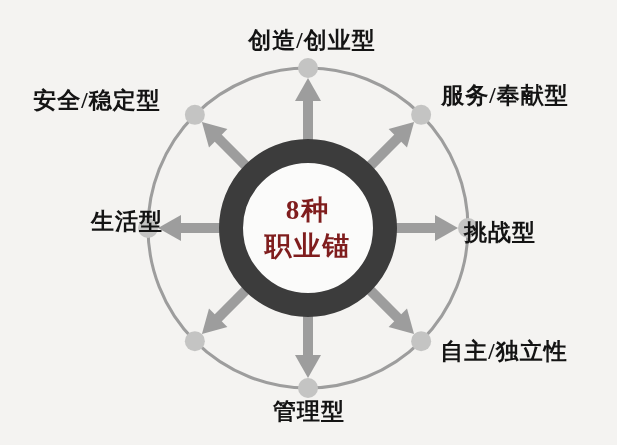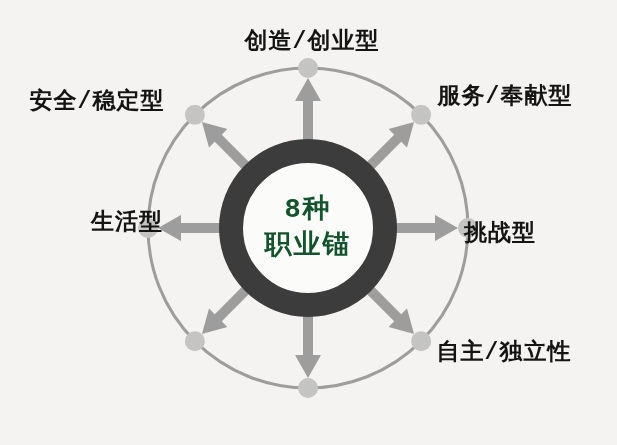--- a/index.html
+++ b/index.html
@@ -1,42 +1,42 @@
 <!DOCTYPE html>
 <html><head>
 <meta charset="utf-8">
 <style>
   html,body{margin:0;padding:0;background:#ffffff;}
   .stage{
     position:relative;
     width:617px;height:445px;
     background:#f4f3f1;
     overflow:hidden;
-    font-family:Liberation Mono, monospace;
+    font-family:Liberation Serif, serif;
   }
   svg{position:absolute;left:0;top:0;}
   .label{
     position:absolute;
     transform:translate(-50%,-50%);
     font-weight:bold;
     font-size:23px;
     letter-spacing:1px;
     color:#141414;
     white-space:nowrap;
   }
   .center-text{
     position:absolute;
     left:308px;top:228px;
     transform:translate(-50%,-50%);
     text-align:center;
     font-weight:bold;
     font-size:27px;
     line-height:1.35;
     letter-spacing:2px;
-    color:#14532d;
+    color:#7f1d1d;
   }
 </style>
 </head>
 <body>
 
 <div class="stage">
 
   <svg id="diagram-svg" width="617" height="445" viewBox="0 0 617 445">
       <circle cx="308" cy="228" r="160" fill="none" stroke="#9d9d9d" stroke-width="3"></circle>
       <line x1="308" y1="150" x2="308" y2="98" stroke="#9d9d9d" stroke-width="10"></line>
@@ -72,19 +72,20 @@
 
   <div class="label" style="left:505px;top:95px;">服务/奉献型</div>
 
   <div class="label" style="left:90px;top:221px;margin-left:37px;">生活型</div>
 
   <div class="label" style="left:500px;top:232px;">挑战型</div>
 
 
   <div class="label" style="left:504px;top:351px;">自主/独立性</div>
 
+  <div class="label" style="left:309px;top:411px;">管理型</div>
 
   <div class="center-text">
     <div>8种</div>
     <div>职业锚</div>
   </div>
 
 </div>
 
 </body></html>

